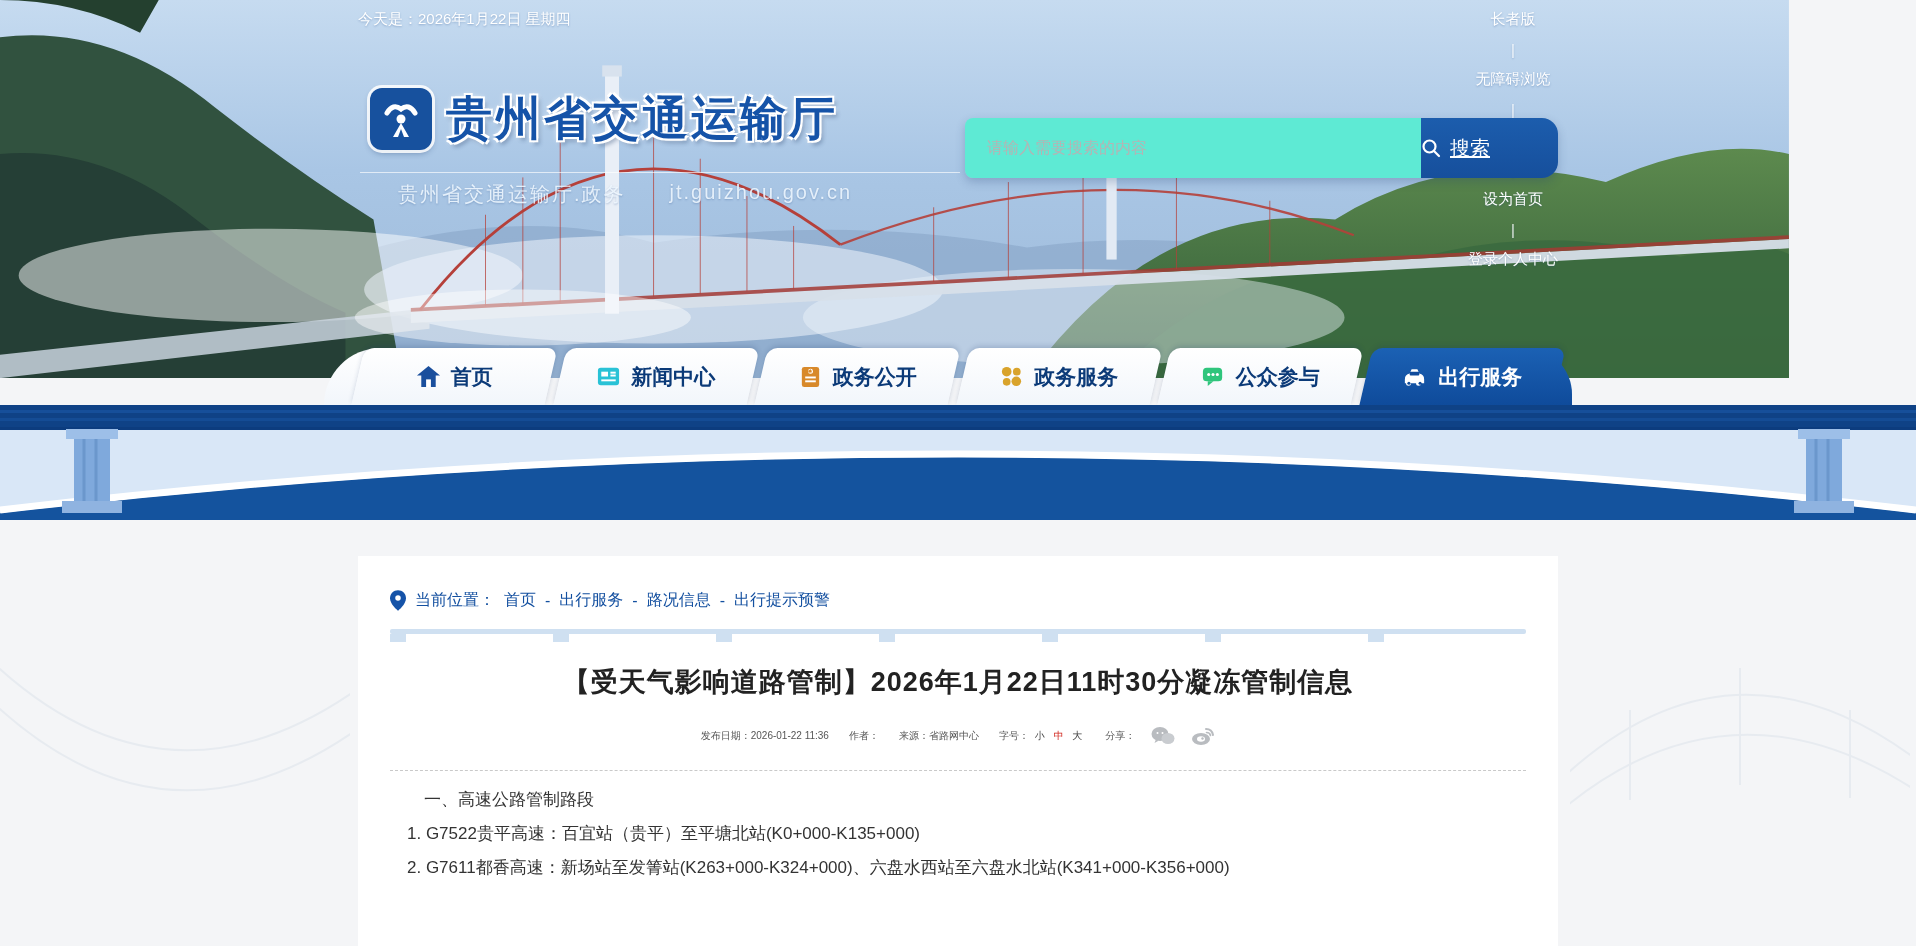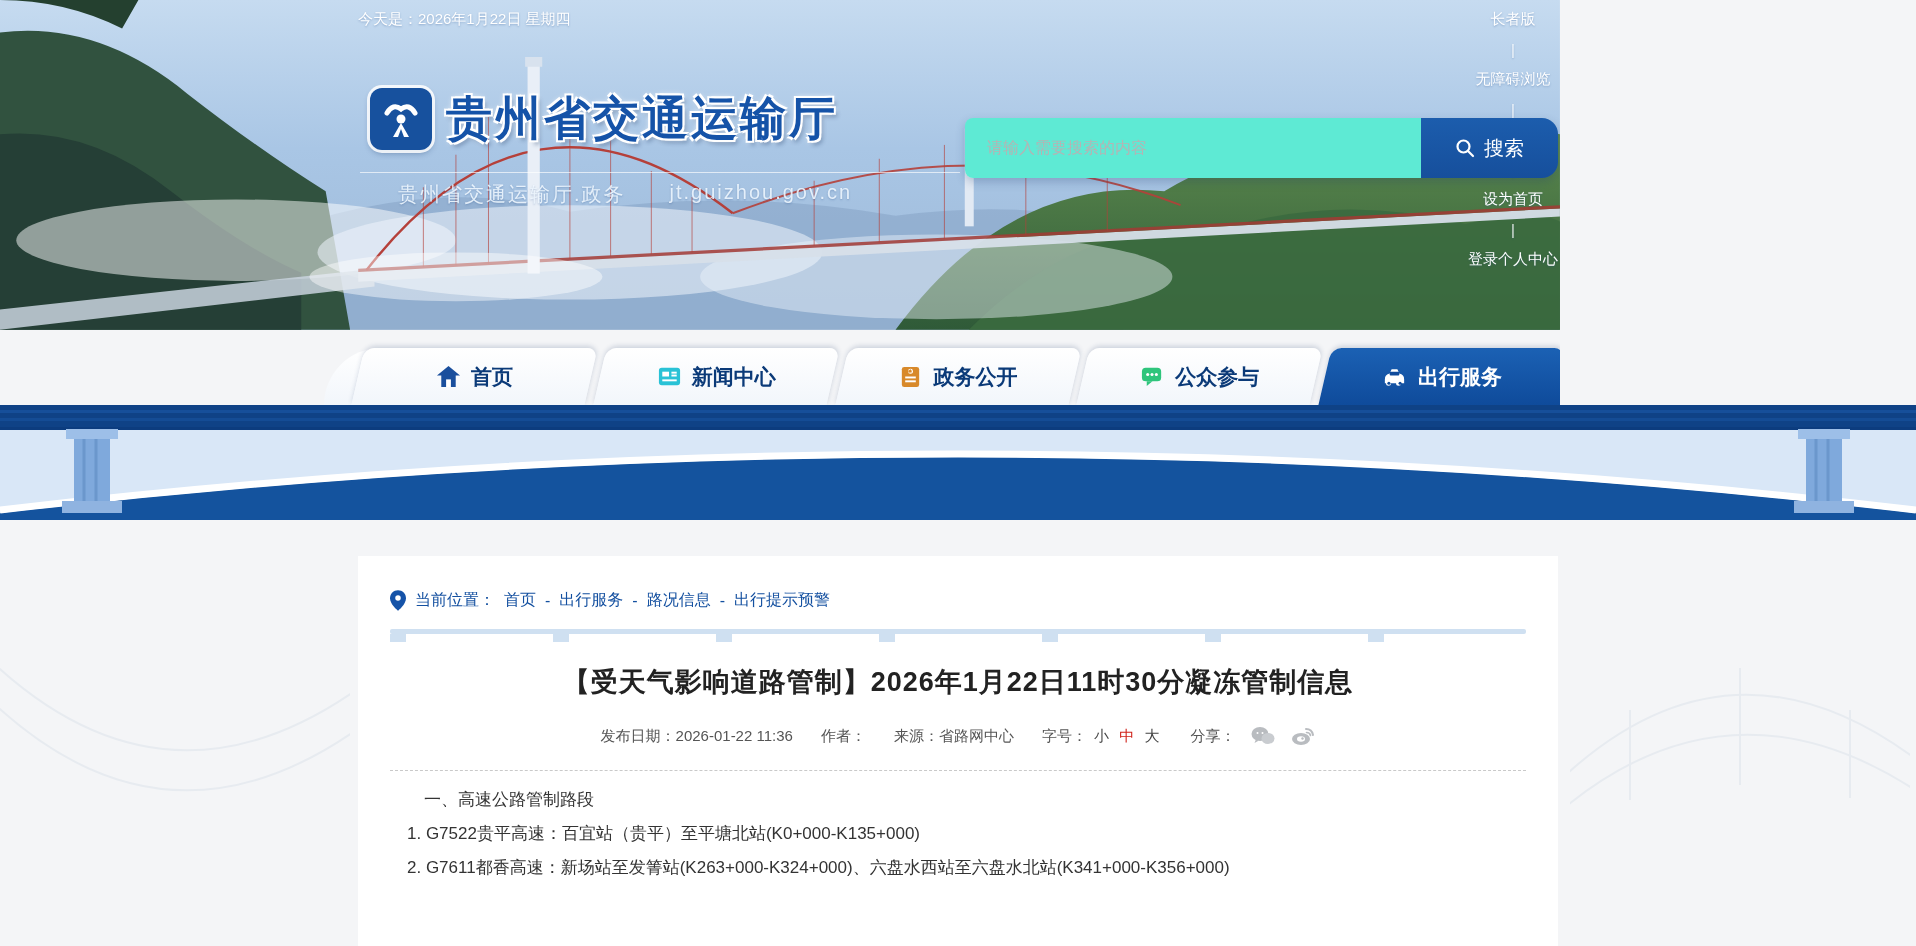--- a/index.html
+++ b/index.html
@@ -1,20 +1,20 @@
 <!DOCTYPE html>
 <html><head>
 <meta charset="utf-8">
 <style>
   * { margin:0; padding:0; box-sizing:border-box; }
   html,body { width:1916px; height:946px; overflow:hidden;
     font-family:"Liberation Sans","DejaVu Sans",sans-serif; background:#f4f5f7; }
 
   
-  .hero { position:relative; width:1560px; height:405px; overflow:hidden; }
+  .hero { position:relative; width:1789px; height:405px; overflow:hidden; }
   .hero-art { position:absolute; inset:0; }
   .hero-inner { position:absolute; left:358px; width:1200px; top:0; height:100%; }
 
   .topbar { position:absolute; top:10px; left:0; right:0; display:flex;
     justify-content:space-between; color:#fff; font-size:15px;
     text-shadow:0 1px 2px rgba(40,80,140,.35); }
   .topbar-links { display:flex; align-items:center; gap:12px;flex-direction:column; }
   .topbar-links a { color:#fff; text-decoration:none; cursor:pointer; }
   .tb-sep { opacity:.85; }
 
@@ -32,21 +32,21 @@
     text-shadow:0 1px 2px rgba(40,80,140,.3); }
 
   .searchbar { position:absolute; right:0; top:118px; width:593px; height:60px;
     display:flex; border-radius:8px 16px 16px 8px;
     box-shadow:0 4px 10px rgba(30,60,110,.25); }
   .search-input { flex:1; border:none; outline:none; background:#5eead4;
     border-radius:8px 0 0 8px; padding:0 22px; font-size:16px; color:#333; }
   .search-input::placeholder { color:#b4b4b4; }
   .search-btn { width:137px; border:none; background:linear-gradient(#1c5dad,#164f9c);
     border-radius:0 16px 16px 0; color:#fff; font-size:20px; cursor:pointer;
-    display:flex; align-items:center; justify-content:center; gap:9px; }
+    display:flex; align-items:center; gap:9px;text-decoration:underline; }
 
   
   .nav { position:absolute; left:358px; bottom:0; width:1200px; height:57px;
     display:flex; gap:9px; }
   .tab { position:relative; flex:1; cursor:pointer; }
   .tab-skin { position:absolute; inset:0; background:linear-gradient(#ffffff,#f2f6fb);
     transform:skewX(-13deg); border-radius:10px 10px 0 0;
     box-shadow:0 -2px 5px rgba(20,50,100,.18); }
   .tab-inner { position:relative; z-index:2; height:100%; display:flex;
     align-items:center; justify-content:center; gap:10px;
@@ -76,21 +76,21 @@
 
   .deck-deco { margin-top:18px; height:13px; position:relative; }
   .deck-deco .bar { height:5px; background:#cfe0f1; border-radius:2px; }
   .deck-deco .posts { height:8px;
     background:repeating-linear-gradient(90deg,#cfe0f1 0 16px,transparent 16px 163px); }
 
   .art-title { margin-top:22px; text-align:center; font-size:27px; font-weight:bold;
     color:#222; letter-spacing:1px; }
 
   .meta { margin-top:26px; display:flex; justify-content:center; align-items:center;
-    gap:28px; font-size:15px; color:#555; }
+    gap:20px; font-size:10px; color:#555; }
   .meta b { font-weight:normal; color:#555; }
   .fs-opt { cursor:pointer; margin:0 3px; color:#444; }
   .fs-opt.red { color:#d0241b; }
   .share-icons { display:flex; gap:16px; align-items:center; }
   .share-icons svg { cursor:pointer; }
 
   .dashed { margin-top:24px; border-top:1px dashed #c9c9c9; }
 
   .body-text { margin-top:12px; font-size:17px; color:#333; line-height:34px; }
   .body-text p.ind2 { text-indent:2em; }
@@ -225,20 +225,32 @@
           <rect x="7.5" y="13" width="11" height="2" fill="#fff"></rect>
           <rect x="7.5" y="17" width="11" height="2" fill="#fff"></rect>
         </svg>
         <span>政务公开</span>
       </span>
     </div>
     <div class="tab">
       <span class="tab-skin"></span>
       <span class="tab-inner">
         <svg width="25" height="25" viewBox="0 0 26 26">
+          <circle cx="8" cy="8" r="5" fill="#d9a32b"></circle>
+          <circle cx="18.5" cy="8" r="4" fill="#d9a32b"></circle>
+          <circle cx="8" cy="18.5" r="4" fill="#d9a32b"></circle>
+          <circle cx="18" cy="18" r="5" fill="#d9a32b"></circle>
+        </svg>
+        <span>政务服务</span>
+      </span>
+    </div>
+    <div class="tab">
+      <span class="tab-skin"></span>
+      <span class="tab-inner">
+        <svg width="25" height="25" viewBox="0 0 26 26">
           <rect x="2" y="4" width="20" height="14" rx="4" fill="#2fc57c"></rect>
           <path d="M7 18 L7 23 L13 18 Z" fill="#2fc57c"></path>
           <circle cx="8" cy="11" r="1.6" fill="#fff"></circle>
           <circle cx="12.5" cy="11" r="1.6" fill="#fff"></circle>
           <circle cx="17" cy="11" r="1.6" fill="#fff"></circle>
         </svg>
         <span>公众参与</span>
       </span>
     </div>
     <div class="tab tab--active">

